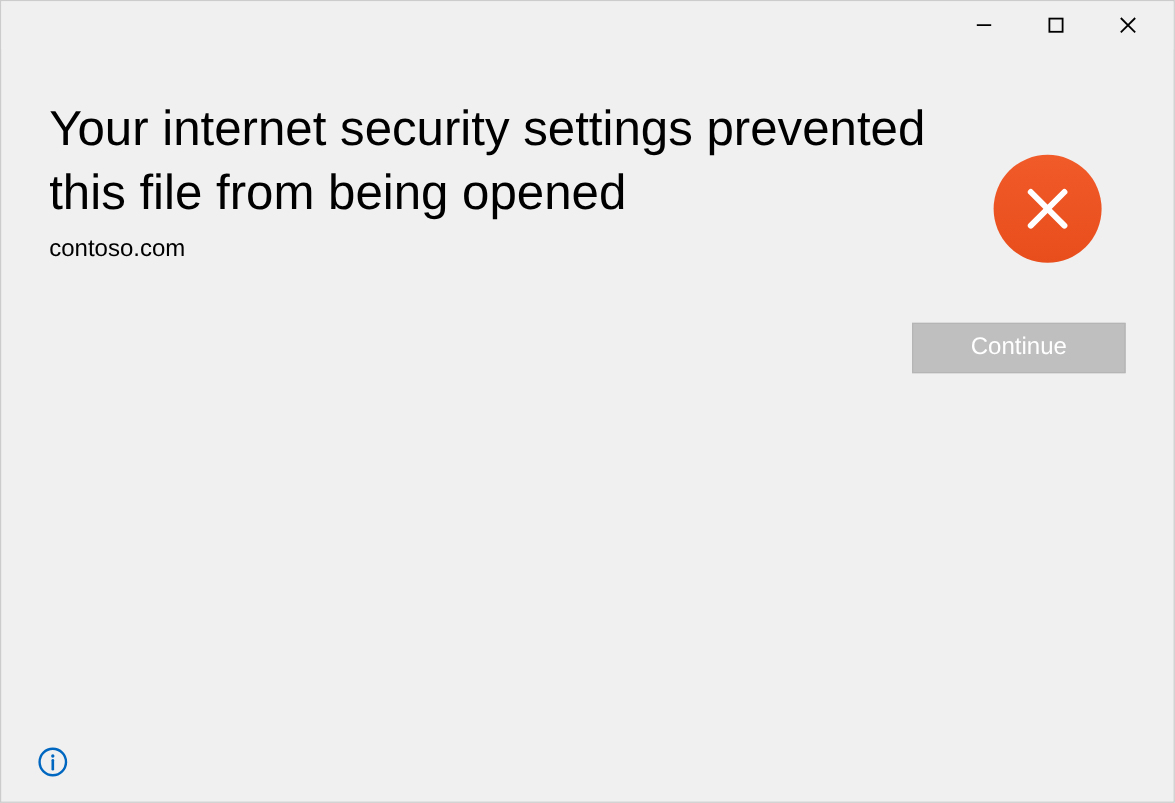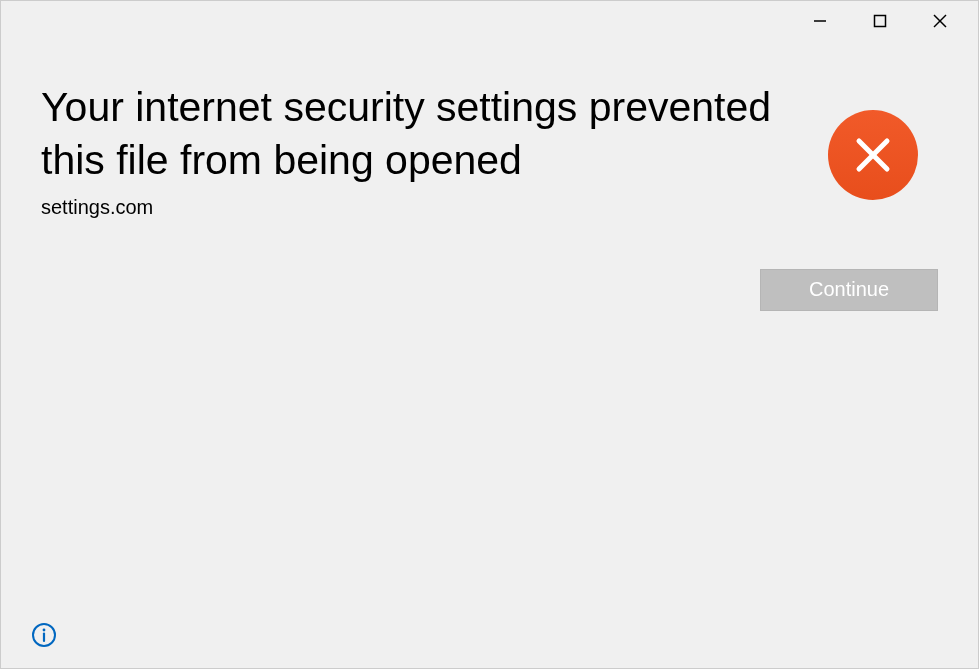--- a/index.html
+++ b/index.html
@@ -30,21 +30,21 @@
       align-items: center;
       justify-content: center;
       cursor: pointer;
     }
     .content {
       padding: 40px 40px 0 40px;
       position: relative;
     }
     .heading-row {
       display: flex;
-      align-items: center;
+      align-items: flex-end;
       gap: 30px;
     }
     .heading-text {
       flex: 1;
     }
     .main-heading {
       font-size: 41px;
       font-weight: 400;
       line-height: 1.3;
       color: #000;
@@ -131,21 +131,21 @@
       <line x1="1" y1="1" x2="13" y2="13" stroke="#000" stroke-width="1.5"></line>
       <line x1="13" y1="1" x2="1" y2="13" stroke="#000" stroke-width="1.5"></line>
     </svg>
   </div>
 </div>
 
 <div class="content">
   <div class="heading-row">
     <div class="heading-text">
       <h1 class="main-heading">Your internet security settings prevented this file from being opened</h1>
-      <div class="domain-text">settings.com</div>
+      <div class="domain-text">contoso.com</div>
     </div>
     <div class="error-circle">
       <svg viewBox="0 0 44 44">
         <line x1="8" y1="8" x2="36" y2="36" stroke="#fff" stroke-width="5" stroke-linecap="round"></line>
         <line x1="36" y1="8" x2="8" y2="36" stroke="#fff" stroke-width="5" stroke-linecap="round"></line>
       </svg>
     </div>
   </div>
 
 

